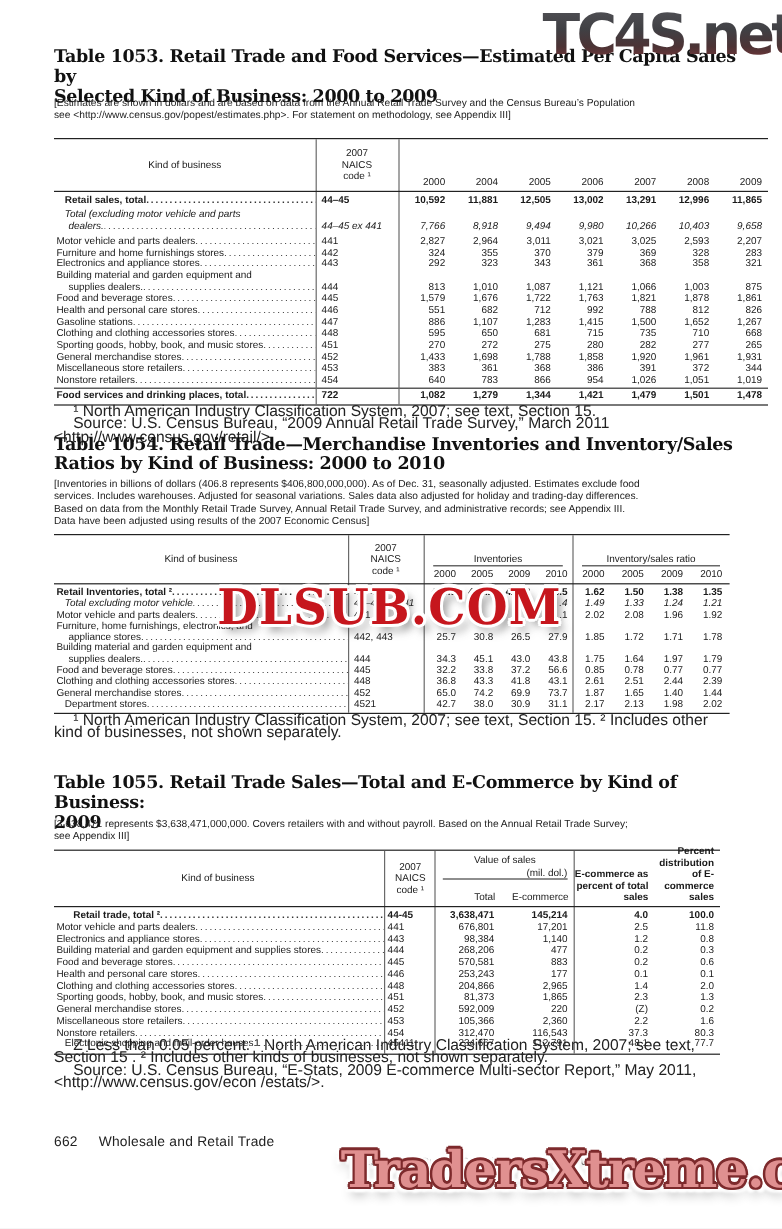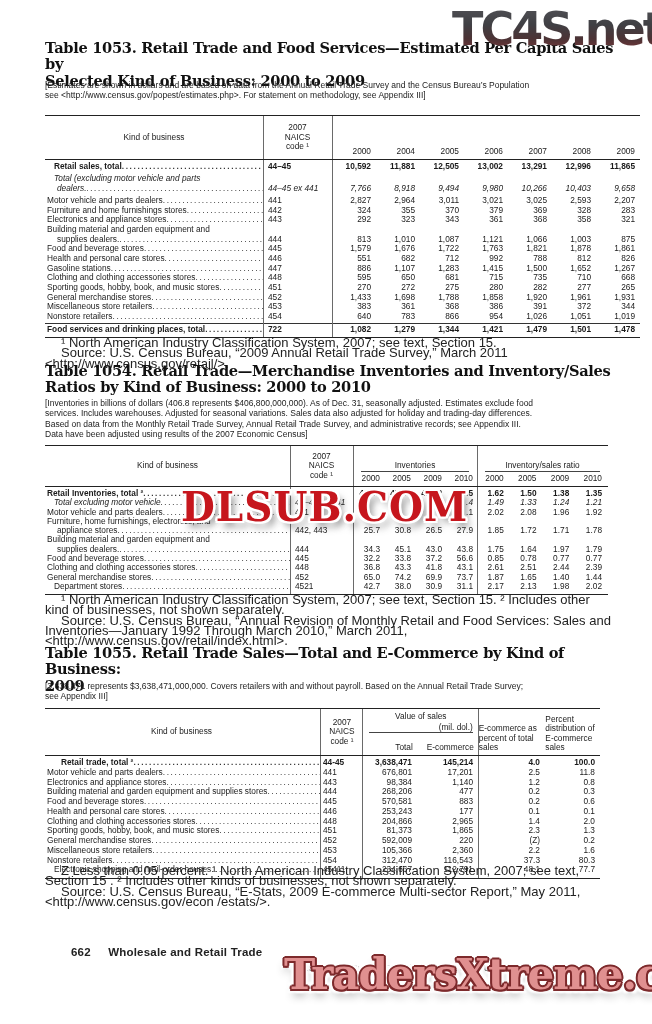--- a/index.html
+++ b/index.html
@@ -17,21 +17,21 @@
   .tbl{position:absolute;left:45px;border-top:1.5px solid #222;border-bottom:1.5px solid #222;}
   .vl{position:absolute;top:0;bottom:0;width:1px;background:#6a6a6a;}
   .thead{position:relative;display:flex;border-bottom:1px solid #222;font-size:8.3px;line-height:9.6px;}
   .h-label{display:flex;align-items:center;justify-content:center;}
   .h-naics{display:flex;flex-direction:column;align-items:center;justify-content:center;text-align:center;}
   .h-group{display:flex;flex-direction:column;justify-content:flex-end;}
   .gl{text-align:center;border-bottom:1px solid #444;margin:0 8px 2px 8px;padding-bottom:1px;}
   .gl2{text-align:center;margin:0 6px;padding-bottom:1px;}
   .gl2u{border-bottom:1px solid #444;margin:0 6px 2px 6px;text-align:right;}
   .yrs{display:flex;}
-  .h-wrap{display:flex;flex-direction:column;justify-content:flex-end;text-align:left;padding:2px 5px 2px 0;box-sizing:border-box;}
+  .h-wrap{display:flex;flex-direction:column;justify-content:flex-end;text-align:right;padding:2px 5px 2px 0;box-sizing:border-box;font-weight:bold;}
   .thead .val{padding-bottom:2px;}
 
   .tbody{padding:2px 0 2.5px 0;}
   .trow{display:flex;align-items:baseline;font-size:8.3px;}
   .t53 .trow{line-height:9.65px;}
   .t54 .trow{line-height:9.3px;}
   .t55 .trow{line-height:9.75px;}
   .trow.bold{font-weight:bold;}
   .trow.ital{font-style:italic;align-items:center;}
   .trow.rule{border-top:1px solid #333;margin-top:1px;padding-top:1px;}
@@ -89,21 +89,21 @@
                       5px 6px 7px rgba(70,70,70,.55);}
   .wm-bottom{position:absolute;top:950px;left:284px;z-index:30;
           font-family:"DejaVu Serif",serif;font-weight:bold;font-size:42px;letter-spacing:-1px;
           color:#e09090;
           text-shadow:-1.5px -1.5px 0 #7d2a2c,1.5px -1.5px 0 #7d2a2c,-1.5px 1.5px 0 #7d2a2c,1.5px 1.5px 0 #7d2a2c,
                       0 -2px 0 #7d2a2c,0 2px 0 #7d2a2c,-2px 0 0 #7d2a2c,2px 0 0 #7d2a2c,
                       -4px -4px 2px #fff,4px 4px 2px #fff,-4px 4px 2px #fff,4px -4px 2px #fff,
                       0 7px 9px rgba(0,0,0,.30);}
 
   
-  .pg-footer{position:absolute;left:71px;top:946px;font-size:11.5px;color:#222;letter-spacing:0.2px;font-weight:bold;}
+  .pg-footer{position:absolute;left:45px;top:946px;font-size:11.5px;color:#222;letter-spacing:0.2px;}
   .pg-footer .num{margin-right:14px;}
   .src-note{position:absolute;left:300px;top:963px;width:340px;font-size:8.8px;color:#222;}
 </style>
 </head>
 <body>
 
 <div class="page">
 
   <div class="wm-top">TC4S.net</div>
   <div class="wm-mid">DLSUB.COM</div>
@@ -552,21 +552,20 @@
           <span class="val c4">2.17</span>
           <span class="val c5">2.13</span>
           <span class="val c6">1.98</span>
           <span class="val c7">2.02</span>
         </div>
       </div>
   </div>
 
   <div class="fns" style="top:595px">
       <p>¹ North American Industry Classification System, 2007; see text, Section 15. ² Includes other kind of businesses, not shown separately.</p>
-      <p>Source: U.S. Census Bureau, “Annual Revision of Monthly Retail and Food Services: Sales and Inventories—January 1992 Through March 2010,” March 2011, &lt;http://www.census.gov/retail/index.html&gt;.</p>
     </div>
 
   <div class="tbl-title" style="top:645px">
     <div>Table 1055. Retail Trade Sales—Total and E-Commerce by Kind of Business:</div>
     <div>2009</div>
   </div>
   <div class="intro" style="top:681px">
     <div>[3,638,471 represents $3,638,471,000,000. Covers retailers with and without payroll. Based on the Annual Retail Trade Survey;</div>
     <div>see Appendix III]</div>
   </div>

